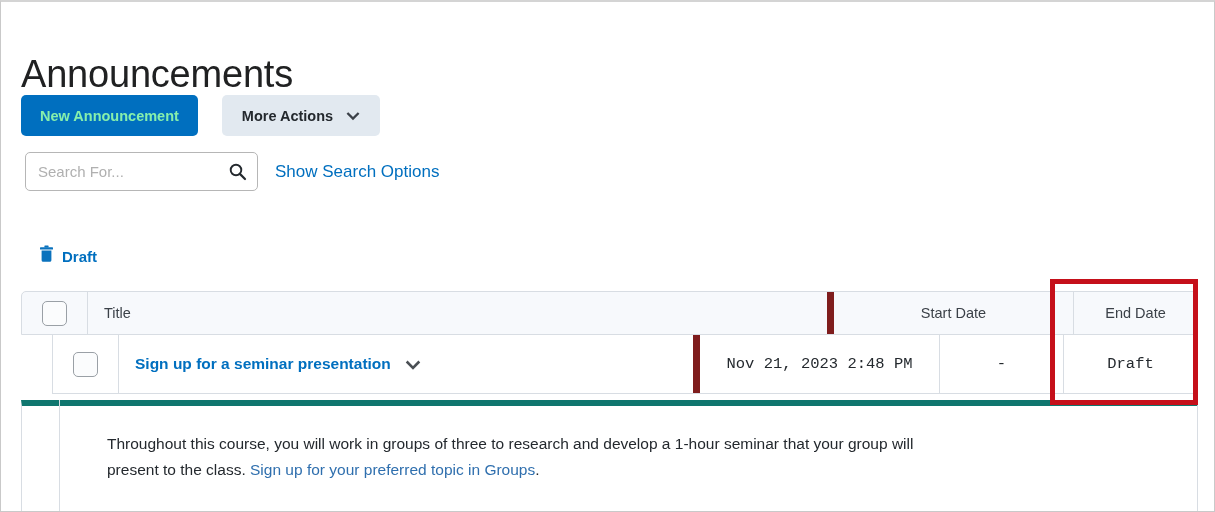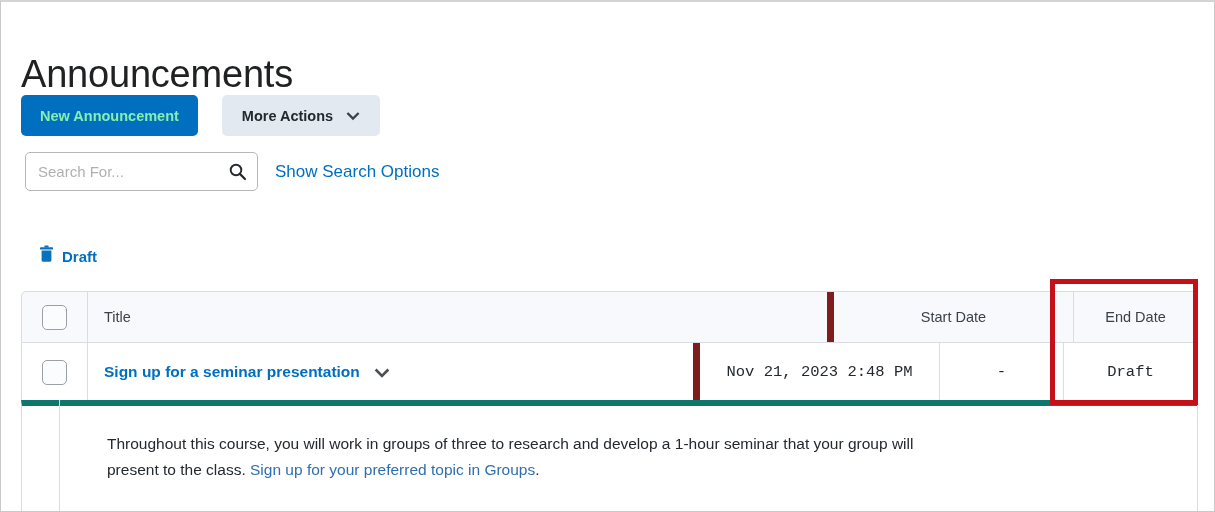--- a/index.html
+++ b/index.html
@@ -147,31 +147,32 @@
 
   
   .tbl {
     position: absolute;
     left: 20px;
     top: 289px;
     width: 1177px;
   }
   .tbl-head {
     display: flex;
-    height: 52px;
+    height: 44px;
     background: #f7f9fc;
     border: 1px solid #d8dde3;
     border-radius: 5px 5px 0 0;
   }
   .tbl-row {
     display: flex;
     height: 59px;
     background: #ffffff;
     border: 1px solid #d8dde3;
     border-top: none;
+    margin-left: 31px;
   }
   .c-check { width: 65px; flex: 0 0 65px; display: flex; align-items: center; justify-content: center; }
   .c-title { flex: 1 1 auto; display: flex; align-items: center; padding-left: 16px; border-left: 1px solid #d8dde3; }
   .c-start { width: 246px; flex: 0 0 246px; display: flex; align-items: center; justify-content: center; border-left: 7px solid #7f1d1d; }
   .c-end   { width: 124px; flex: 0 0 124px; display: flex; align-items: center; justify-content: center; border-left: 1px solid #d8dde3; }
   .c-status{ width: 134px; flex: 0 0 134px; display: flex; align-items: center; justify-content: center; border-left: 1px solid #d8dde3; }
 
   .th { font-size: 14.5px; color: #3b4148; font-weight: normal; }
   .td { font-size: 15.5px; color: #24292e; font-family: Liberation Mono, monospace; }
   .td-link {

